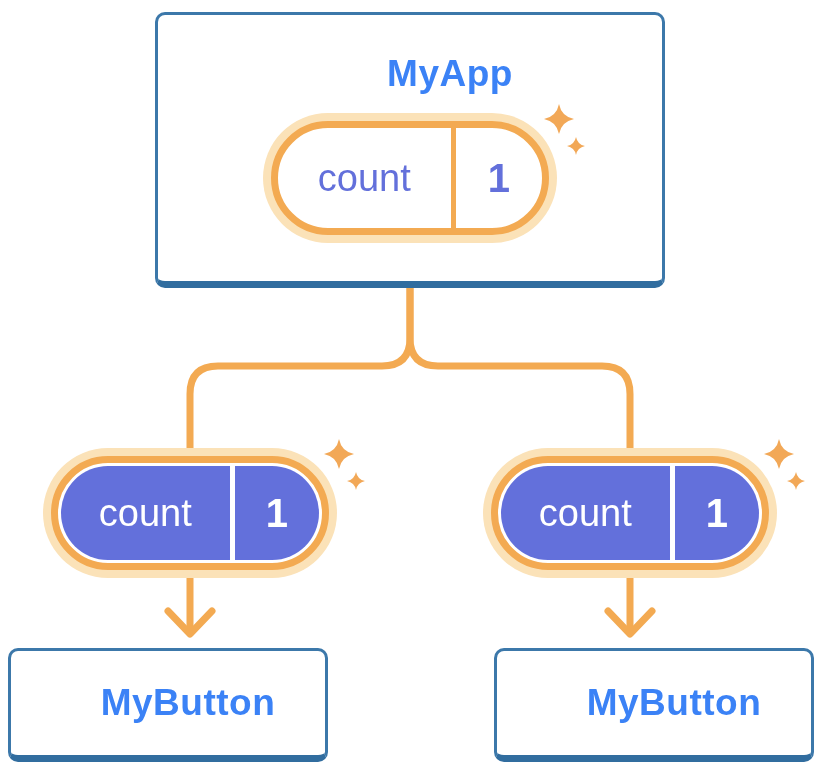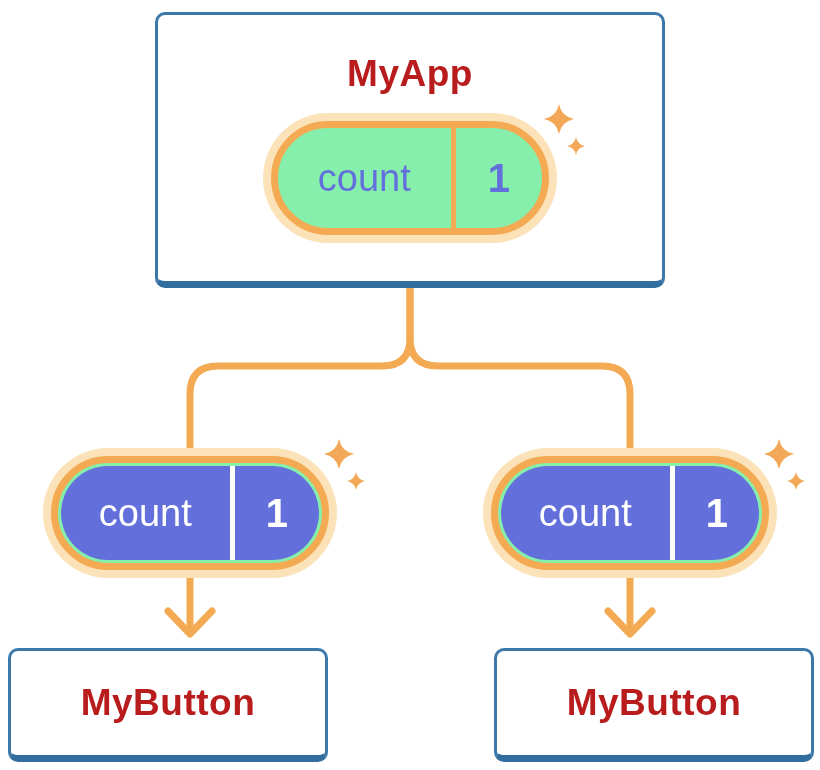--- a/index.html
+++ b/index.html
@@ -13,34 +13,34 @@
     position:absolute; background:#ffffff; box-sizing:border-box;
     border:3px solid #3C78AA; border-bottom:7px solid #316D9F; border-radius:10px;
     z-index:1;
   }
   .card-myapp  { left:155px; top:12px;  width:510px; height:276px; }
   .card-mybutton-left  { left:8px;   top:648px; width:320px; height:114px;
     display:flex; align-items:center; justify-content:center; }
   .card-mybutton-right { left:494px; top:648px; width:320px; height:114px;
     display:flex; align-items:center; justify-content:center; }
   .card-title {
-    font-size:37px; font-weight:600; color:#b91c1c; letter-spacing:0.5px;
+    font-size:37px; font-weight:600; color:#3b82f6; letter-spacing:0.5px;padding-left:40px;
   }
   .card-myapp .card-title { position:absolute; left:0; top:38px; width:100%; text-align:center; }
 
   .pill {
     position:absolute; width:294px; height:130px; box-sizing:border-box;
     background:#FBE2B8; border-radius:65px; padding:8px; z-index:2;
   }
   .pill-top   { left:263px; top:113px; }
   .pill-left  { left:43px;  top:448px; }
   .pill-right { left:483px; top:448px; }
   .pill-ring {
     width:100%; height:100%; box-sizing:border-box;
-    border:7px solid #F3AA52; background:#86efac; border-radius:57px;
+    border:7px solid #F3AA52; background:#ffffff; border-radius:57px;
     display:flex;
   }
   .filled .pill-ring { padding:3px; }
   .pill-core {
     flex:1; display:flex; align-items:stretch; border-radius:47px; overflow:hidden;
   }
   .filled .pill-core { background:#6370DB; }
   .pill-name {
     flex:2; display:flex; align-items:center; justify-content:center;
     font-size:38px; font-weight:500; color:#6370DB;

